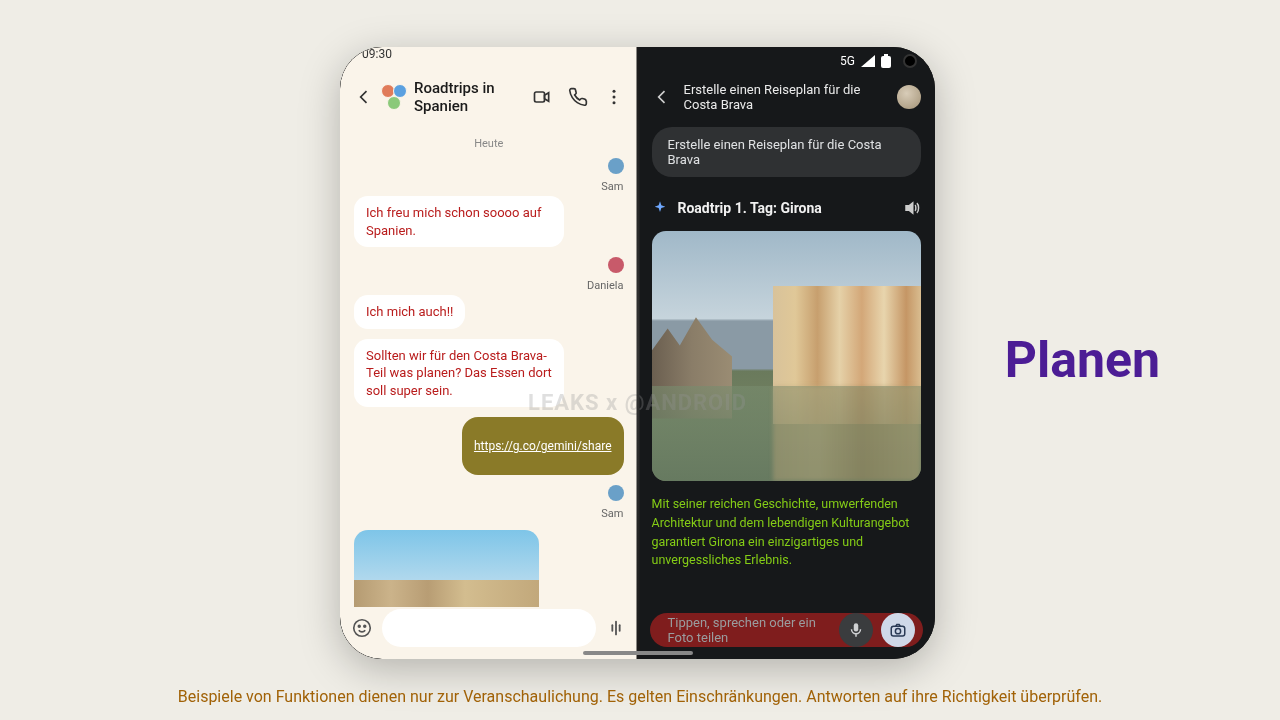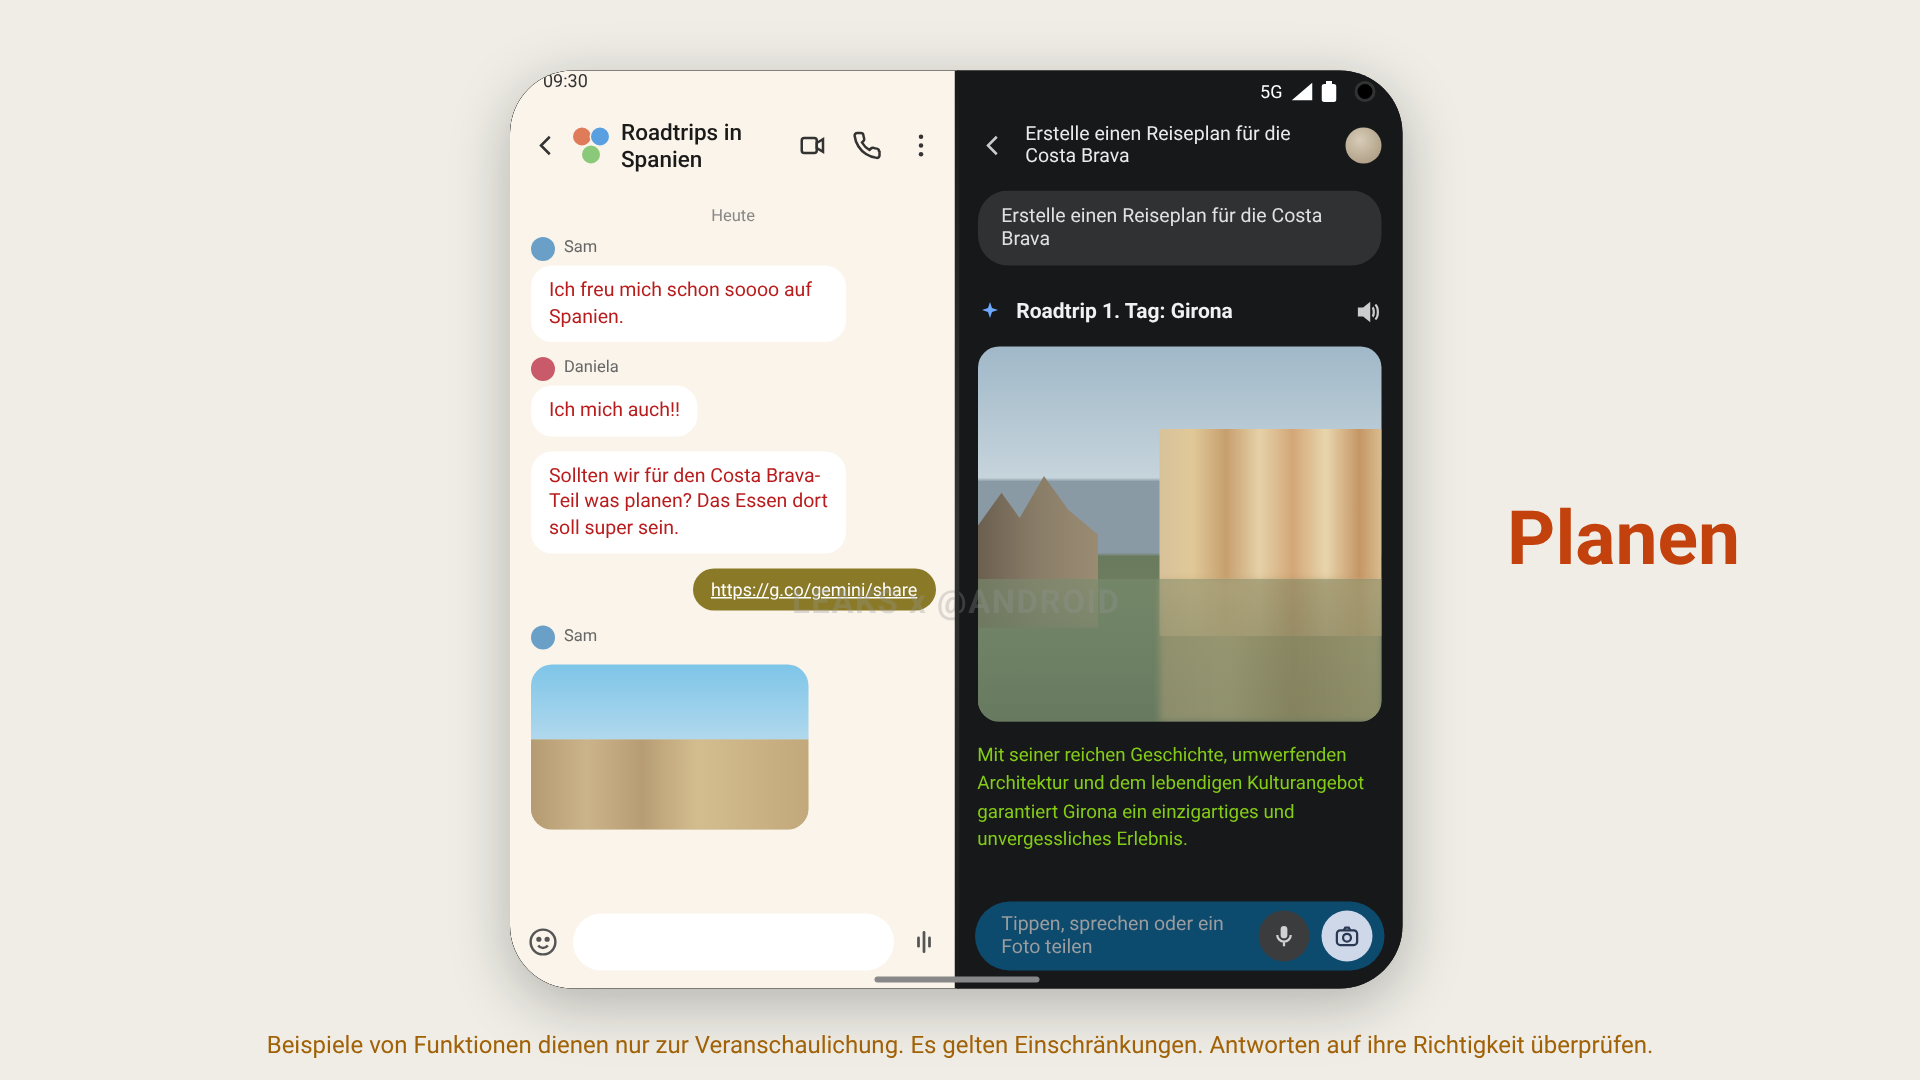--- a/index.html
+++ b/index.html
@@ -53,25 +53,25 @@
   .a1 { background: #e07b5a; left: 0; top: 0; }
   .a2 { background: #5aa0e0; right: 0; top: 0; }
   .a3 { background: #8bc97a; left: 6px; bottom: 0; }
   .chat-title { flex: 1; font-size: 15px; color: #1a1a1a; font-weight: 500; }
   .chat-actions { display: flex; gap: 16px; color: #333; }
   .chat-actions svg { width: 20px; height: 20px; }
   
   .chat-body { position: absolute; top: 80px; bottom: 52px; left: 0; right: 0; padding: 0 14px; overflow: hidden; }
   .day-label { text-align: center; font-size: 11px; color: #888; margin: 10px 0 8px; }
   .msg { margin-bottom: 10px; }
-  .sender-row { display: flex; align-items: flex-start; gap: 6px; margin-bottom: 3px; }
+  .sender-row { display: flex; align-items: flex-end; gap: 6px; margin-bottom: 3px; flex-direction: column; }
   .sender-avatar { width: 16px; height: 16px; border-radius: 50%; }
   .sender-name { font-size: 11px; color: #666; }
   .bubble { background: #fff; border-radius: 14px; padding: 8px 12px; font-size: 13px; color: #b91c1c; display: inline-block; max-width: 210px; line-height: 1.35; }
-  .bubble-out { background: #8a7a28; color: #fff; float: right; text-decoration: underline; font-size: 12px; padding: 6px 12px; border-radius: 16px; }
+  .bubble-out { background: #8a7a28; color: #fff; float: right; text-decoration: underline; font-size: 12px; padding: 21px 12px; border-radius: 16px; }
   .msg.out::after { content: ""; display: block; clear: both; }
   .photo-bubble { width: 185px; height: 110px; border-radius: 14px; overflow: hidden; background: linear-gradient(to bottom, #7ec5e8 0%, #b0d8ed 45%, #d9c8a8 46%, #c9b68e 100%); position: relative; }
   .photo-bubble::after { content: ""; position: absolute; left: 0; right: 0; bottom: 0; height: 55%; background: linear-gradient(90deg,#b59b72 0%, #cbb38a 20%, #b89d74 40%, #d3bd8f 60%, #c2a87b 100%); }
   
   .chat-input-bar { position: absolute; left: 10px; right: 10px; bottom: 10px; height: 42px; display: flex; align-items: center; gap: 8px; }
   .emoji-btn { width: 24px; color: #555; }
   .chat-input { flex: 1; height: 38px; background: #fff; border-radius: 22px; }
   .chat-vn { width: 24px; color: #555; }
   
   .g-header { height: 44px; display: flex; align-items: center; gap: 12px; padding: 0 14px; }
@@ -104,26 +104,26 @@
     background: linear-gradient(to bottom, rgba(120,140,110,0.6), rgba(100,120,95,0.9));
   }
   .result-image .reflection {
     position: absolute; right: 0; bottom: 0; width: 55%; height: 38%;
     background: linear-gradient(90deg,#b8a378 0%, #c5af80 30%, #a88c5e 60%, #bfa878 100%);
     opacity: 0.45;
     filter: blur(2px);
   }
   .result-desc { margin-top: 14px; font-size: 12.5px; line-height: 1.5; color: #84cc16; }
   
-  .g-input-bar { position: absolute; left: 12px; right: 12px; bottom: 12px; height: 46px; background: #0c4a6e; border-radius: 26px; display: flex; align-items: center; padding: 0 8px 0 18px; gap: 8px; }
+  .g-input-bar { position: absolute; left: 12px; right: 12px; bottom: 12px; height: 34px; background: #7f1d1d; border-radius: 26px; display: flex; align-items: center; padding: 0 8px 0 18px; gap: 8px; }
   .g-input-placeholder { flex: 1; font-size: 13px; color: #9a9c9e; }
   .g-circle-btn { width: 34px; height: 34px; border-radius: 50%; background: #3a3c3e; display: flex; align-items: center; justify-content: center; color: #cfd1d3; }
   .g-cam-btn { background: #cfd8e8; color: #2a3a55; }
   
-  .big-word { position: absolute; right: 120px; top: 50%; transform: translateY(-50%); font-size: 50px; font-weight: 700; color: #c2410c; }
+  .big-word { position: absolute; right: 120px; top: 50%; transform: translateY(-50%); font-size: 50px; font-weight: 700; color: #4c1d95; }
   
   .disclaimer { position: absolute; left: 0; right: 0; bottom: 14px; text-align: center; font-size: 16px; color: #a16207; }
   
   .watermark { position: absolute; left: 50%; top: 355px; transform: translate(-50%,-50%); font-size: 22px; font-weight: 700; color: rgba(150,150,150,0.3); letter-spacing: 1px; white-space: nowrap; z-index: 40; pointer-events: none; }
   
   .nav-handle { position: absolute; bottom: 4px; left: 50%; transform: translateX(-50%); width: 110px; height: 4px; background: #888; border-radius: 3px; z-index: 60; }
   svg { display: block; }
 </style>
 </head>
 <body>

